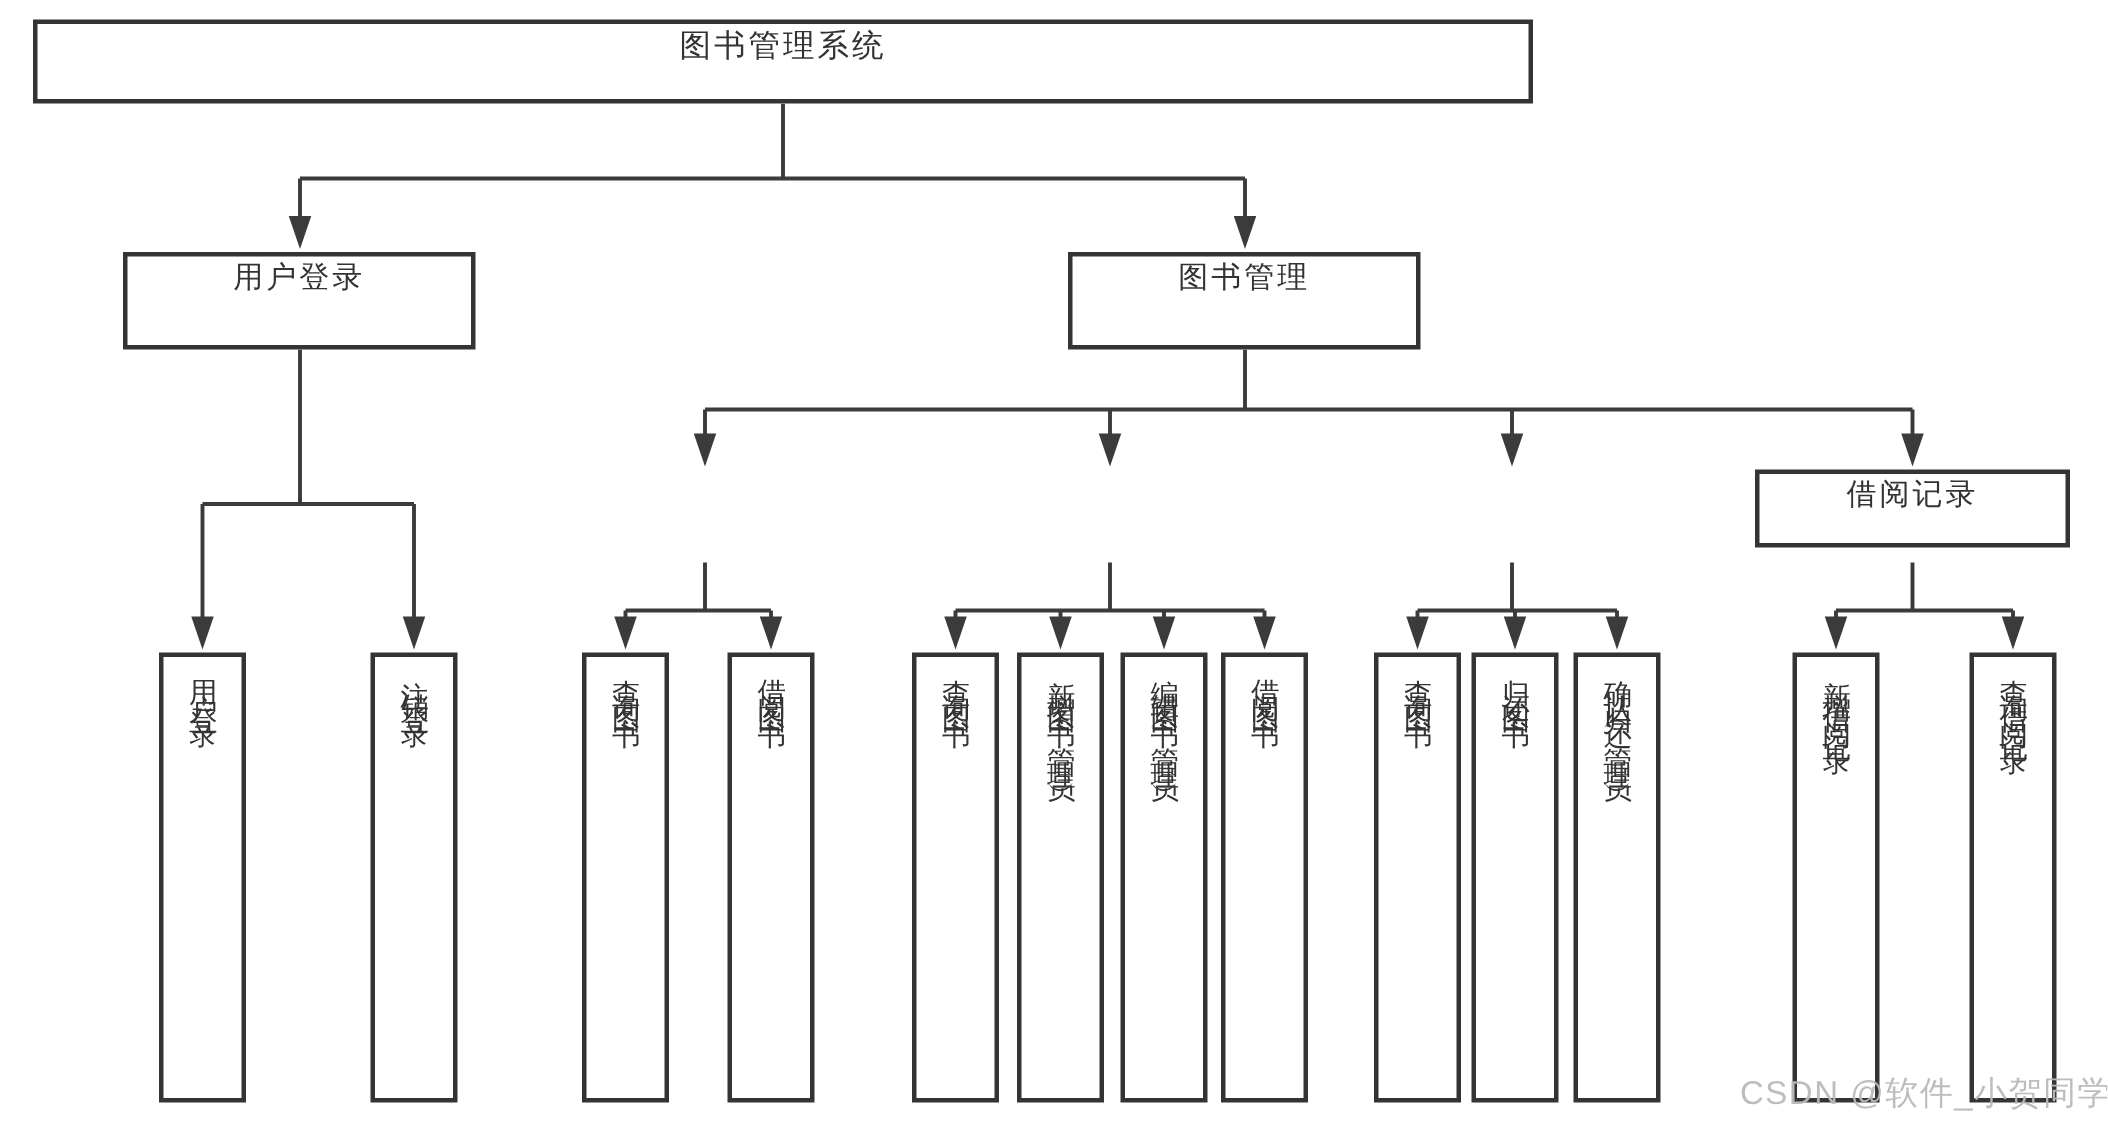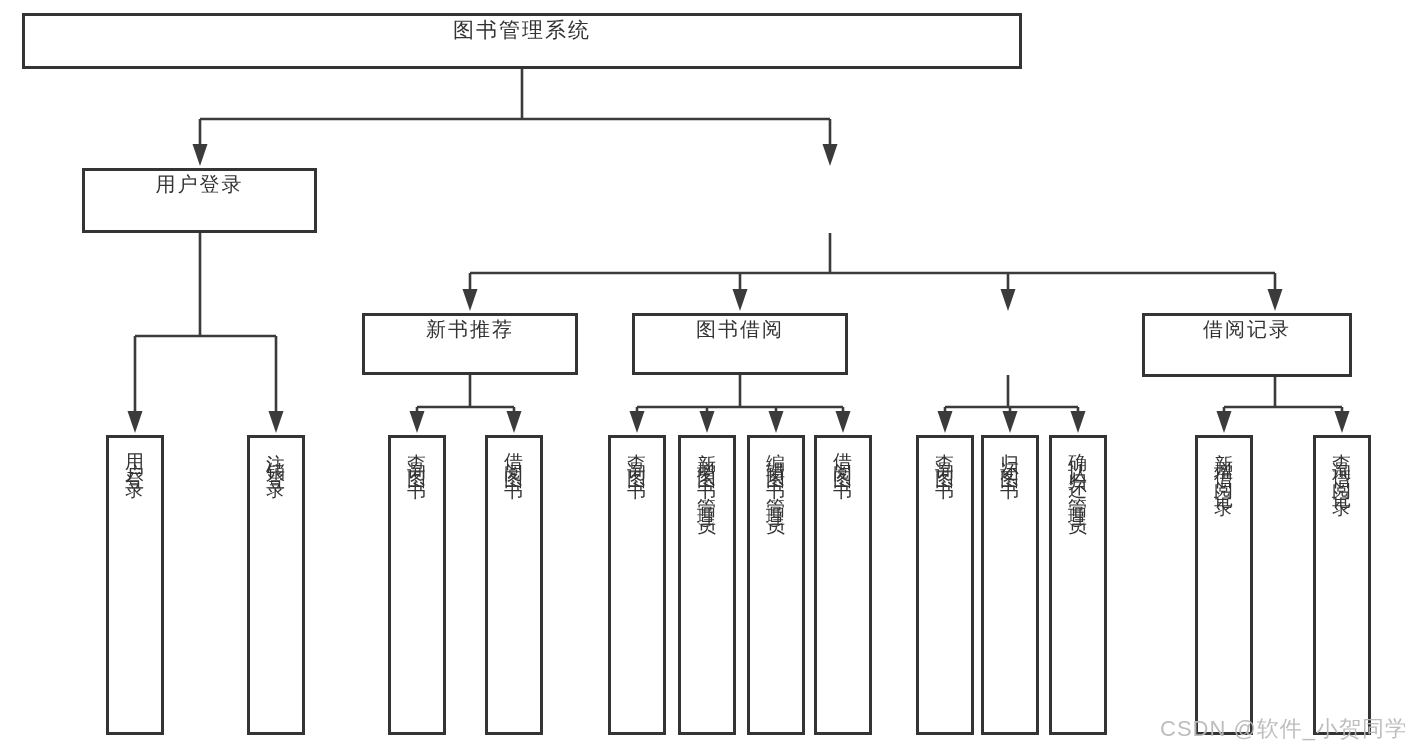--- a/index.html
+++ b/index.html
@@ -78,28 +78,25 @@
     </g>
   </svg>
 
   <div class="box h root" style="left:22px;top:13px;width:1000px;height:56px">
     <span>图书管理系统</span>
   </div>
 
   <div class="box h" style="left:82px;top:168px;width:235px;height:65px">
     <span>用户登录</span>
   </div>
+  <div class="box h" style="left:712px;top:168px;width:235px;height:65px">
+    <span>图书管理</span>
+  </div>
 
-  <div class="box h" style="left:362px;top:313px;width:216px;height:62px">
-    <span>新书推荐</span>
-  </div>
-  <div class="box h" style="left:632px;top:313px;width:216px;height:62px">
-    <span>图书借阅</span>
-  </div>
-  <div class="box h" style="left:1142px;top:313px;width:210px;height:64px">
+  <div class="box h" style="left:1170px;top:313px;width:210px;height:52px">
     <span>借阅记录</span>
   </div>
 
   <div class="box v" style="left:106px;top:435px;width:58px;height:300px">
     <span>用户登录</span>
   </div>
   <div class="box v" style="left:247px;top:435px;width:58px;height:300px">
     <span>注销登录</span>
   </div>
 

